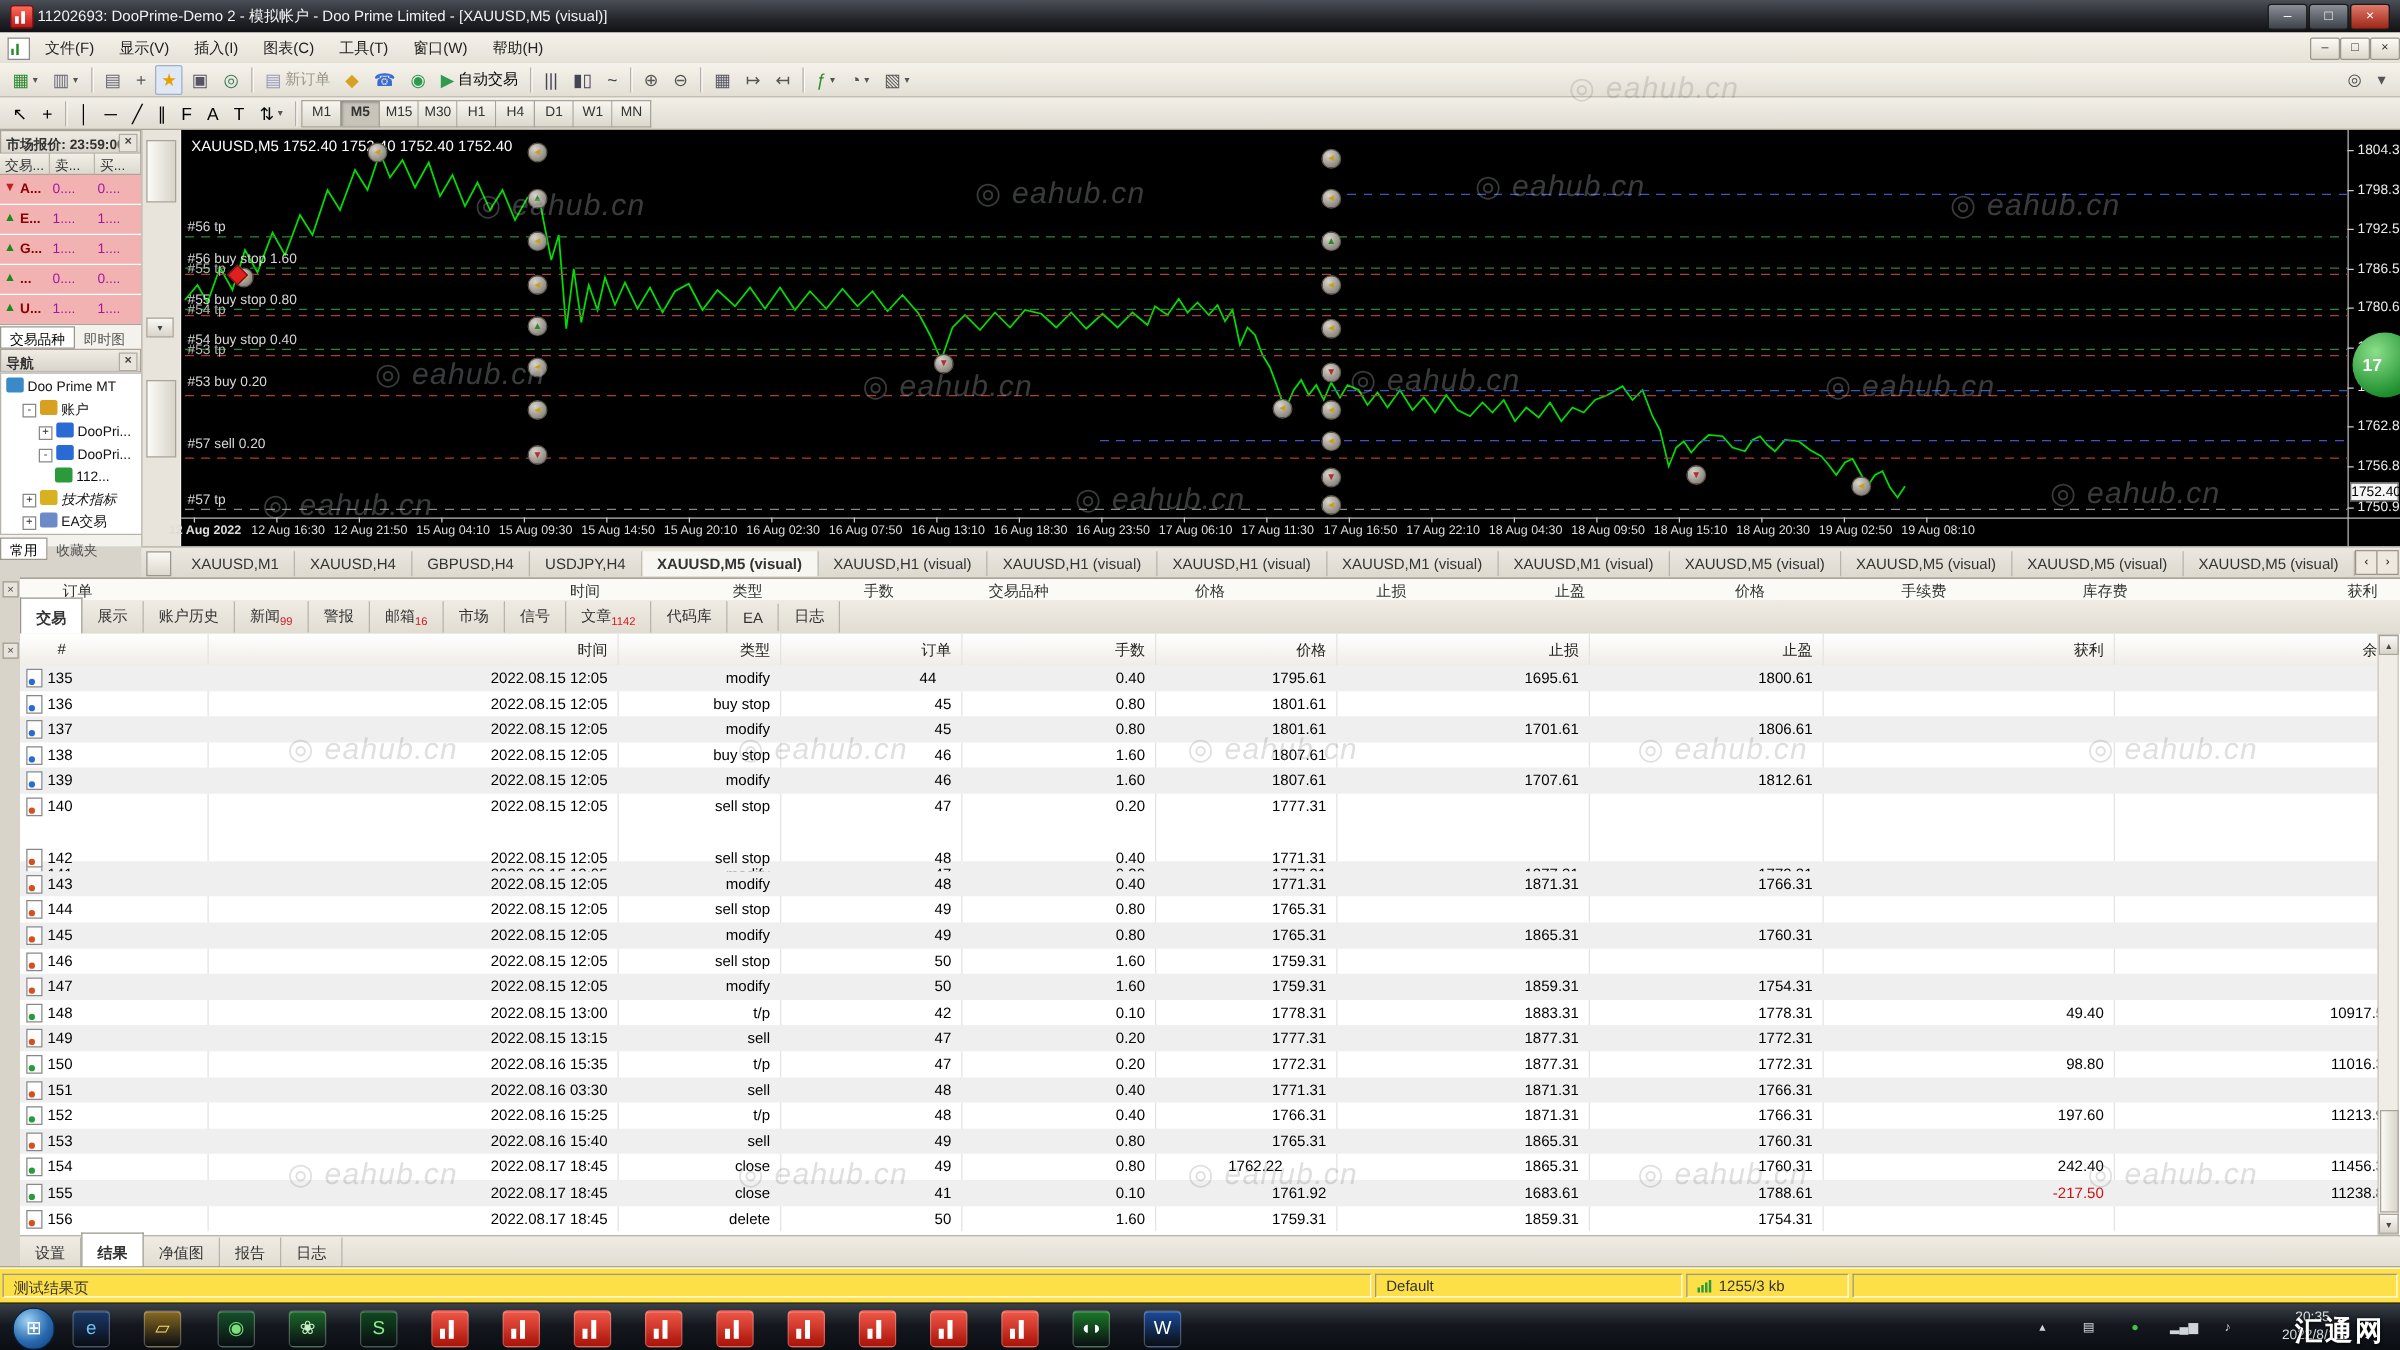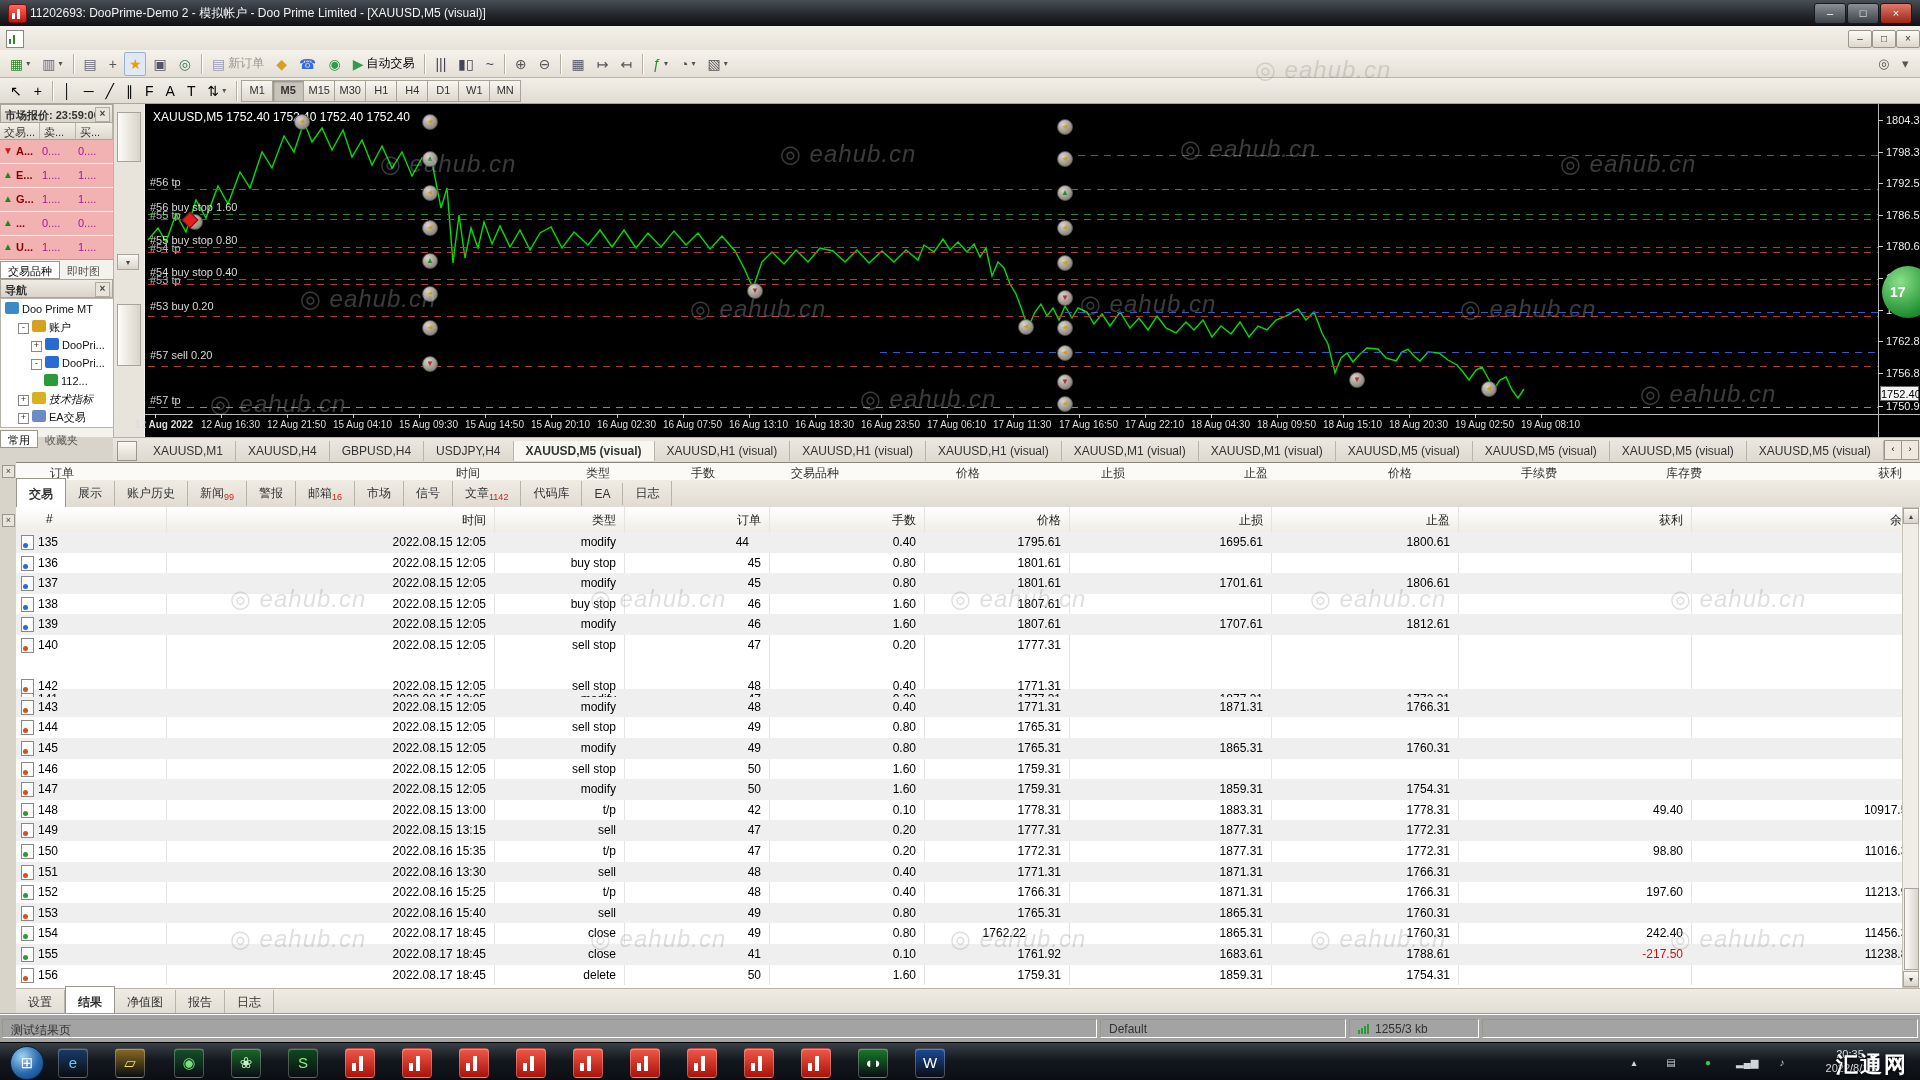--- a/index.html
+++ b/index.html
@@ -90,21 +90,21 @@
   .tcell.neg{color:#cc1111;}
   .docico{position:absolute;left:5px;top:3px;width:11px;height:13px;background:#fdfdfd;border:1px solid #888;}
   .docico:after{content:"";position:absolute;left:1px;bottom:1px;width:5px;height:5px;border-radius:50%;}
   .docico.blue:after{background:#2a6ad4;}
   .docico.red:after{background:#d45020;}
   .docico.green:after{background:#2a9a3a;}
   .sbar{position:absolute;background:#f0ede6;border:1px solid #c8c4ba;box-sizing:border-box;}
   .sarrow{position:absolute;width:16px;height:16px;background:linear-gradient(#fbf9f4,#d8d4ca);border:1px solid #a8a49a;font-size:8px;text-align:center;line-height:15px;color:#444;box-sizing:border-box;}
   
   #testertabs{left:16px;top:988px;width:1904px;height:26px;background:linear-gradient(#f0ece4,#e0dcd2);display:flex;align-items:center;border-top:1px solid #b8b4aa;}
-  #statusbar{left:0;top:1014px;width:1920px;height:28px;background:#a3a3a3;border-top:1px solid #fff;box-shadow:0 -1px 0 #9a968c;}
+  #statusbar{left:0;top:1014px;width:1920px;height:28px;background:#fde047;border-top:1px solid #fff;box-shadow:0 -1px 0 #9a968c;}
   .seg{position:absolute;top:4px;height:19px;border:1px solid;border-color:#9a968e #fff #fff #9a968e;font-size:12px;color:#333;padding:2px 8px 0 8px;box-sizing:border-box;}
   .connbars{display:inline-block;vertical-align:-1px;margin-right:5px;}
   .connbars i{display:inline-block;width:2px;margin-right:1px;background:#2a9a3a;}
   
   #taskbar{left:0;top:1042px;width:1920px;height:38px;background:linear-gradient(#3a4048,#14181e 45%,#0a0d12);border-top:1px solid #000;}
   .orb{position:absolute;left:10px;top:3px;width:32px;height:32px;border-radius:50%;
     background:radial-gradient(circle at 35% 30%,#9ed4f4,#2a6ab0 55%,#0c3a74);border:1px solid #06243f;color:#fff;font-size:15px;text-align:center;line-height:31px;}
   .tico{position:absolute;top:5px;width:28px;height:28px;border-radius:4px;border:1px solid rgba(255,255,255,.25);
     box-shadow:inset 0 1px 0 rgba(255,255,255,.3);text-align:center;line-height:27px;font-size:15px;color:#fff;}
   .tico.mt4{background:linear-gradient(#f05848,#a81208);}
@@ -129,20 +129,21 @@
   <div id="titlebar" class="abs">
     <span class="appico"></span>
     <span class="ttl">11202693: DooPrime-Demo 2 - 模拟帐户 - Doo Prime Limited - [XAUUSD,M5 (visual)]</span>
     <span class="wbtn" style="left:1814px">–</span>
     <span class="wbtn" style="left:1847px">□</span>
     <span class="wbtn close" style="left:1880px">×</span>
   </div>
 
   <div id="menubar" class="abs">
     <span class="childico"></span>
+    <span id="menuitems" style="position:absolute;left:26px;top:0"><span class="menuitem">文件(F)</span><span class="menuitem">显示(V)</span><span class="menuitem">插入(I)</span><span class="menuitem">图表(C)</span><span class="menuitem">工具(T)</span><span class="menuitem">窗口(W)</span><span class="menuitem">帮助(H)</span></span>
     <span class="cbtn" style="left:1848px">–</span>
     <span class="cbtn" style="left:1872px">□</span>
     <span class="cbtn" style="left:1896px">×</span>
   </div>
 
   <div id="toolbar1" class="abs">
       <span class="tbtn">
         <span class="g" style="color: rgb(46, 139, 46);">▦</span>
         <span class="dd">▾</span>
       </span>
@@ -708,21 +709,21 @@
           <span class="tcell r" style="left: 730px; width: 170px;">0.20</span>
           <span class="tcell r" style="left: 875px; width: 170px;">1772.31</span>
           <span class="tcell r" style="left: 1077px; width: 170px;">1877.31</span>
           <span class="tcell r" style="left: 1264px; width: 170px;">1772.31</span>
           <span class="tcell r" style="left: 1497px; width: 170px;">98.80</span>
           <span class="tcell r" style="left: 1728px; width: 170px;">11016.30</span>
         </div>
         <div class="trow alt" style="top: 354.6px;">
           <span class="docico red"></span>
           <span class="tcell" style="left: 22px;">151</span>
-          <span class="tcell r" style="left: 300px; width: 170px;">2022.08.16 13:30</span>
+          <span class="tcell r" style="left: 300px; width: 170px;">2022.08.16 03:30</span>
           <span class="tcell r" style="left: 430px; width: 170px;">sell</span>
           <span class="tcell r" style="left: 575px; width: 170px;">48</span>
           <span class="tcell r" style="left: 730px; width: 170px;">0.40</span>
           <span class="tcell r" style="left: 875px; width: 170px;">1771.31</span>
           <span class="tcell r" style="left: 1077px; width: 170px;">1871.31</span>
           <span class="tcell r" style="left: 1264px; width: 170px;">1766.31</span>
         </div>
         <div class="trow" style="top: 375.2px;">
           <span class="docico green"></span>
           <span class="tcell" style="left: 22px;">152</span>

